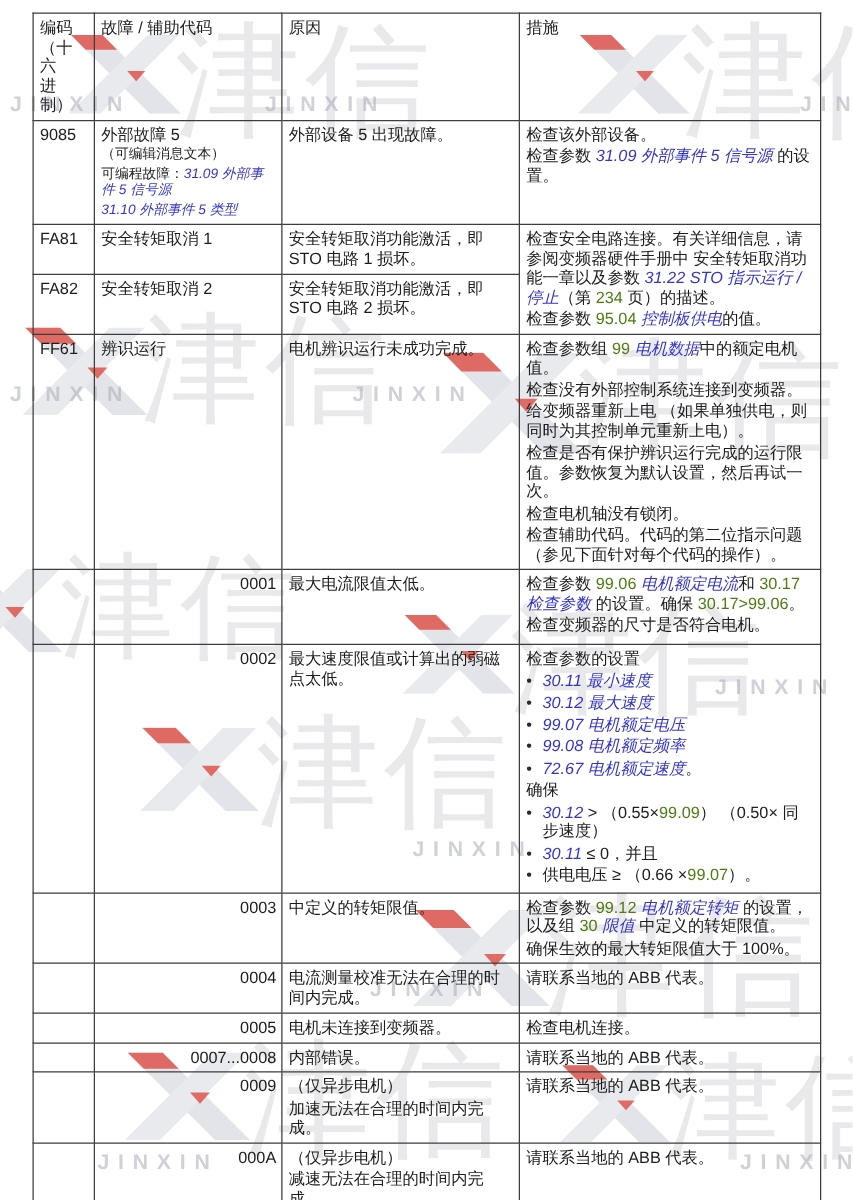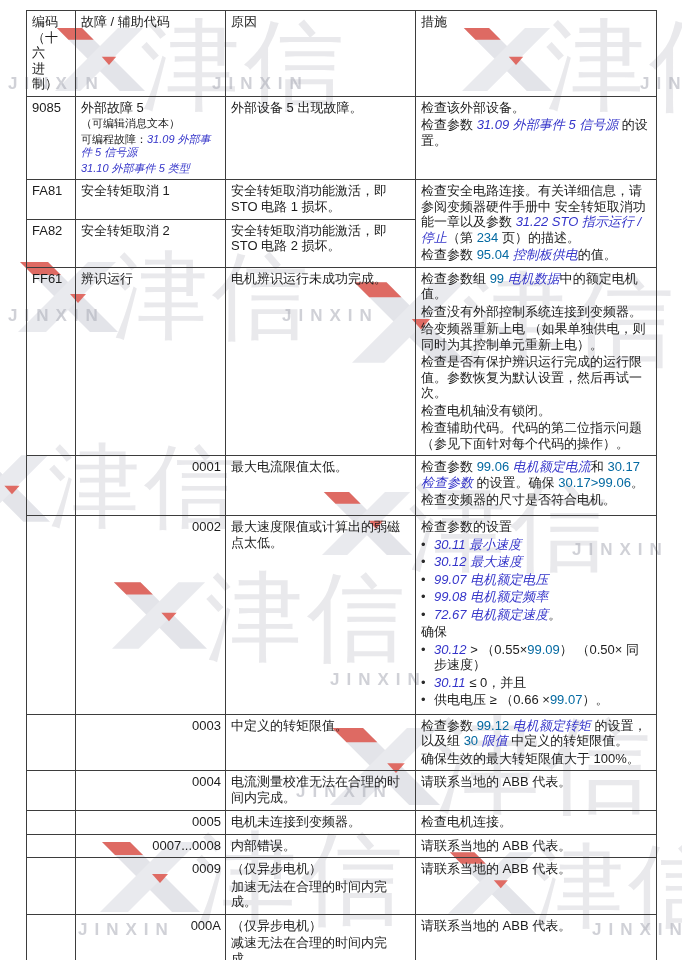--- a/index.html
+++ b/index.html
@@ -26,21 +26,21 @@
   th.c1{white-space:pre-line}
   td.aux{text-align:right;padding-right:4px}
   .para{margin:0 0 2px 0}
   .para.small{font-size:11px;line-height:13.5px}
   .para:last-child{margin-bottom:0}
   .bullet{display:flex;margin:0 0 2px 0}
   .bullet .dot{flex:none;width:13px;color:#2b2b2b}
   .bullet .bcontent{flex:1}
   .s-n{}
   .s-i{}
-  .s-b{color:#0369a1}
+  .s-b{color:#4d7c0f}
   .s-bi{color:#3434c9;font-style:italic}
   .s-sm{font-size:11px;line-height:13.5px}
   .s-smbi{font-size:11px;line-height:13.5px;color:#3434c9;font-style:italic}
 </style>
 </head>
 <body>
 
 <div id="wm">
     <div class="wm-item" style="left: 55px; top: 28px;"><svg width="90" height="63" viewBox="0 0 100 70">
         <polygon points="2,0 30,0 100,70 72,70" fill="#e3e4e9"></polygon>

